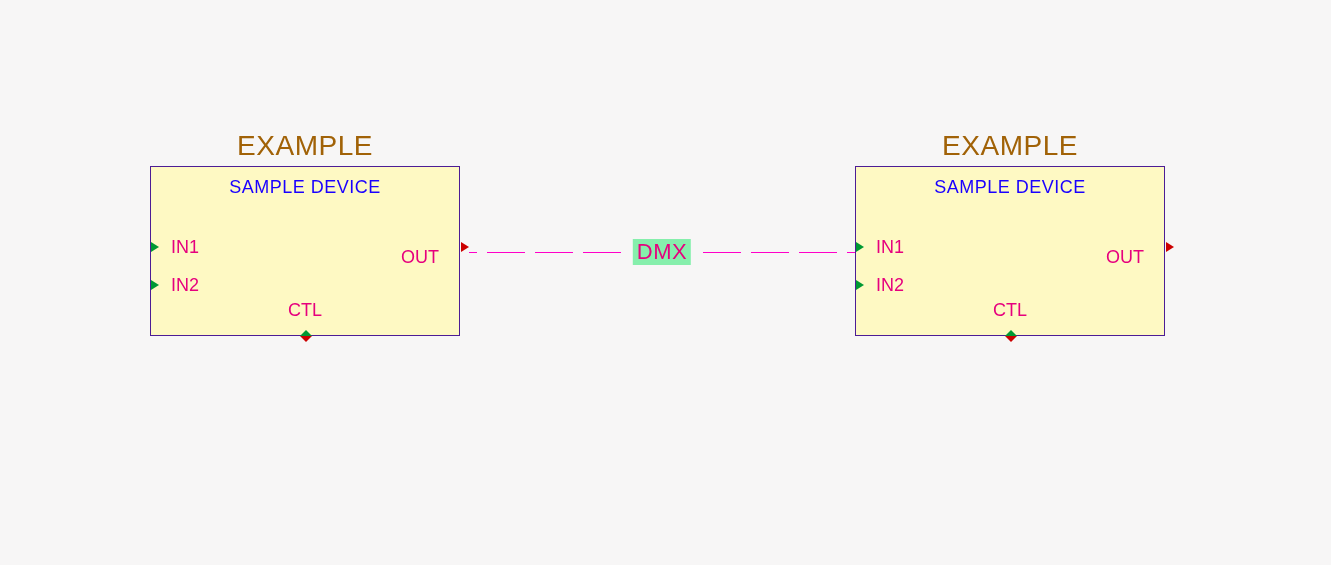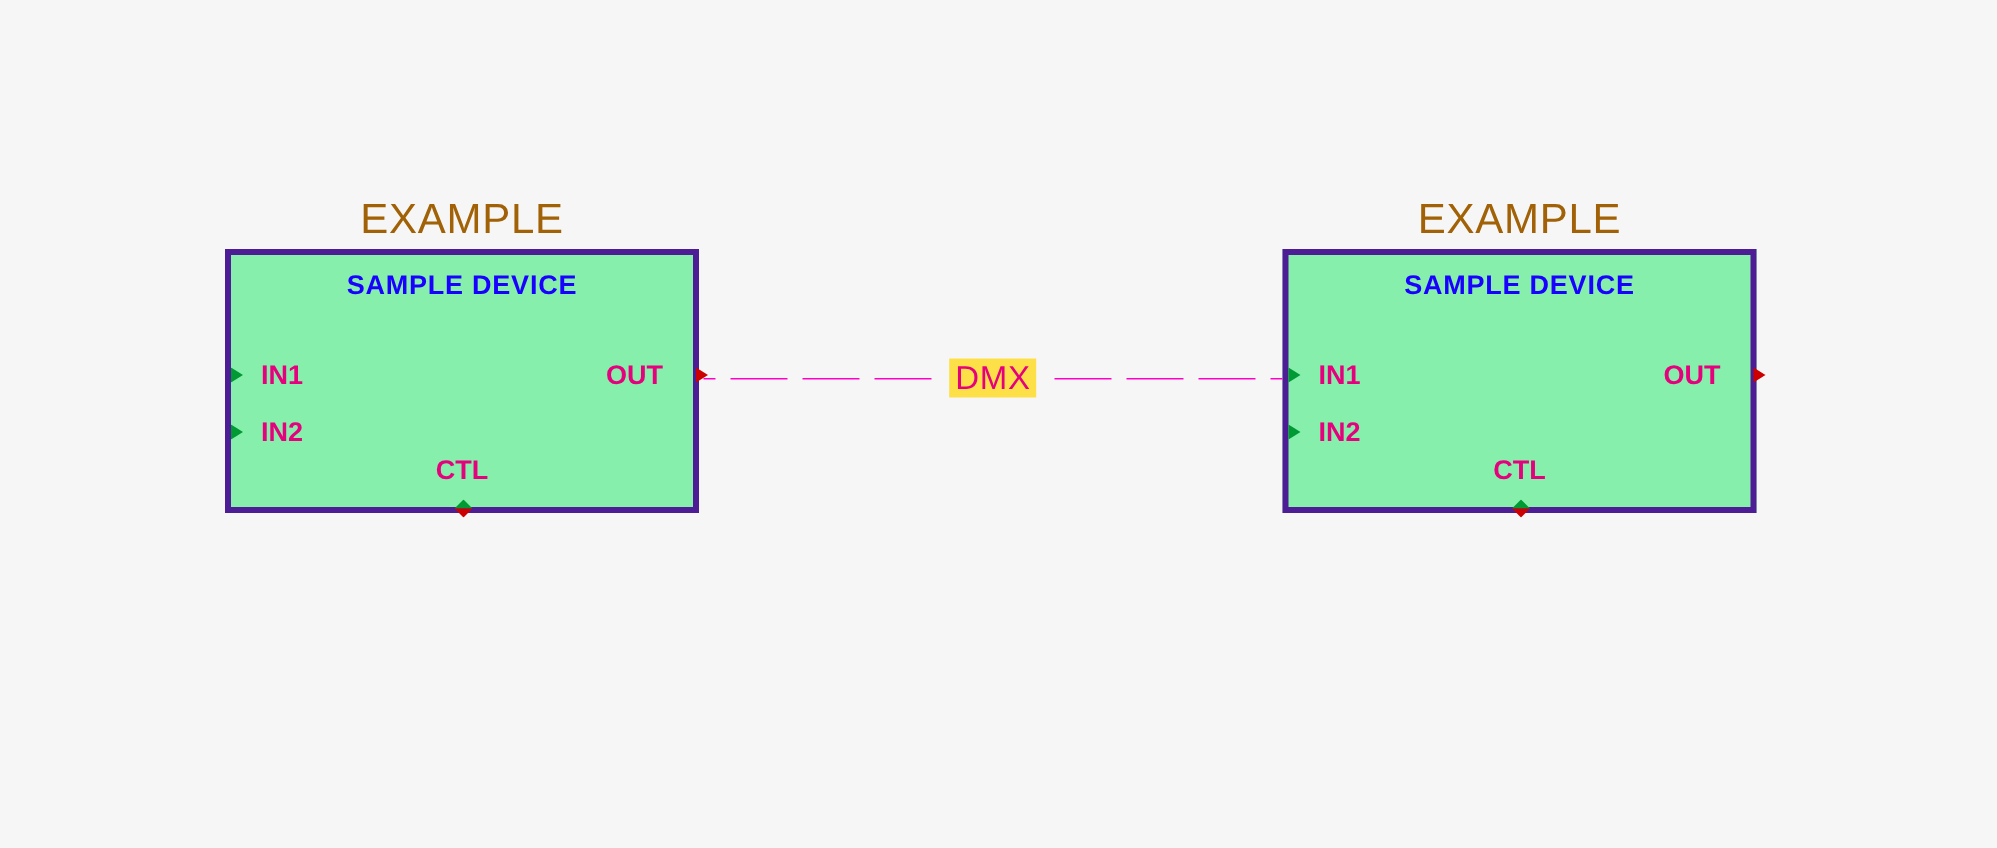--- a/index.html
+++ b/index.html
@@ -15,42 +15,41 @@
     position: absolute;
   }
   .device-title {
     color: #a16207;
     font-size: 28px;
     text-align: center;
     margin-bottom: 4px;
     letter-spacing: 0.5px;
   }
   .device-box {
-    border: 4px solid #4c1d95;
+    border: 1px solid #4c1d95;
     width: 308px;
     height: 168px;
     position: relative;
-    background: #86efac;
-    font-weight: bold;
+    background: #fef9c3;
   }
   .device-subtitle {
     color: #1a00ff;
     font-size: 18px;
     text-align: center;
     margin-top: 10px;
     letter-spacing: 0.5px;
   }
   .port-label {
     position: absolute;
     color: #e6007e;
     font-size: 18px;
   }
   .port-in1 { left: 20px; top: 70px; }
   .port-in2 { left: 20px; top: 108px; text-align: right; }
-  .port-out { right: 20px; top: 70px; }
+  .port-out { right: 20px; top: 80px; }
   .port-ctl { left: 50%; transform: translateX(-50%); bottom: 14px; }
   .marker {
     position: absolute;
     width: 10px;
     height: 10px;
   }
   .marker svg { display: block; }
   .marker-in1 { left: -1px; top: 75px; }
   .marker-in2 { left: -1px; top: 113px; }
   .marker-out { right: -11px; top: 75px; }
@@ -62,21 +61,21 @@
     width: 386px;
     height: 24px;
   }
   .dmx-label {
     position: absolute;
     left: 50%;
     top: 50%;
     transform: translate(-50%, -50%);
     color: #e6007e;
     font-size: 22px;
-    background: #fde047;
+    background: #86efac;
     padding: 0 4px;
     letter-spacing: 0.5px;
   }
   .dash-seg {
     position: absolute;
     top: 50%;
     height: 0;
     border-top: 1.5px solid #ff00c8;
   }
 </style>

